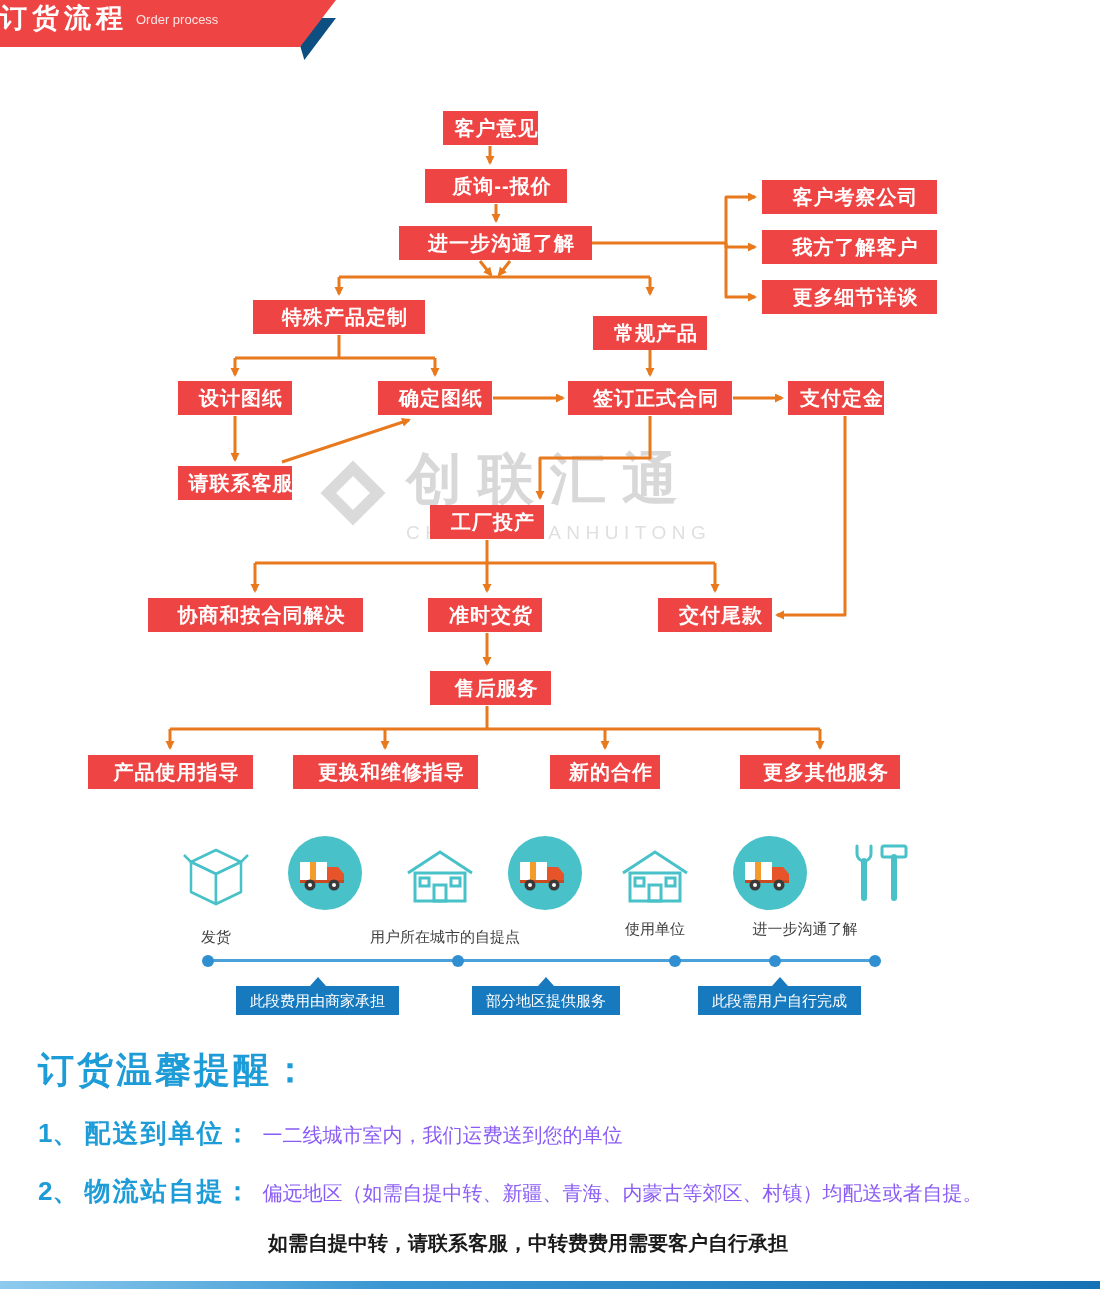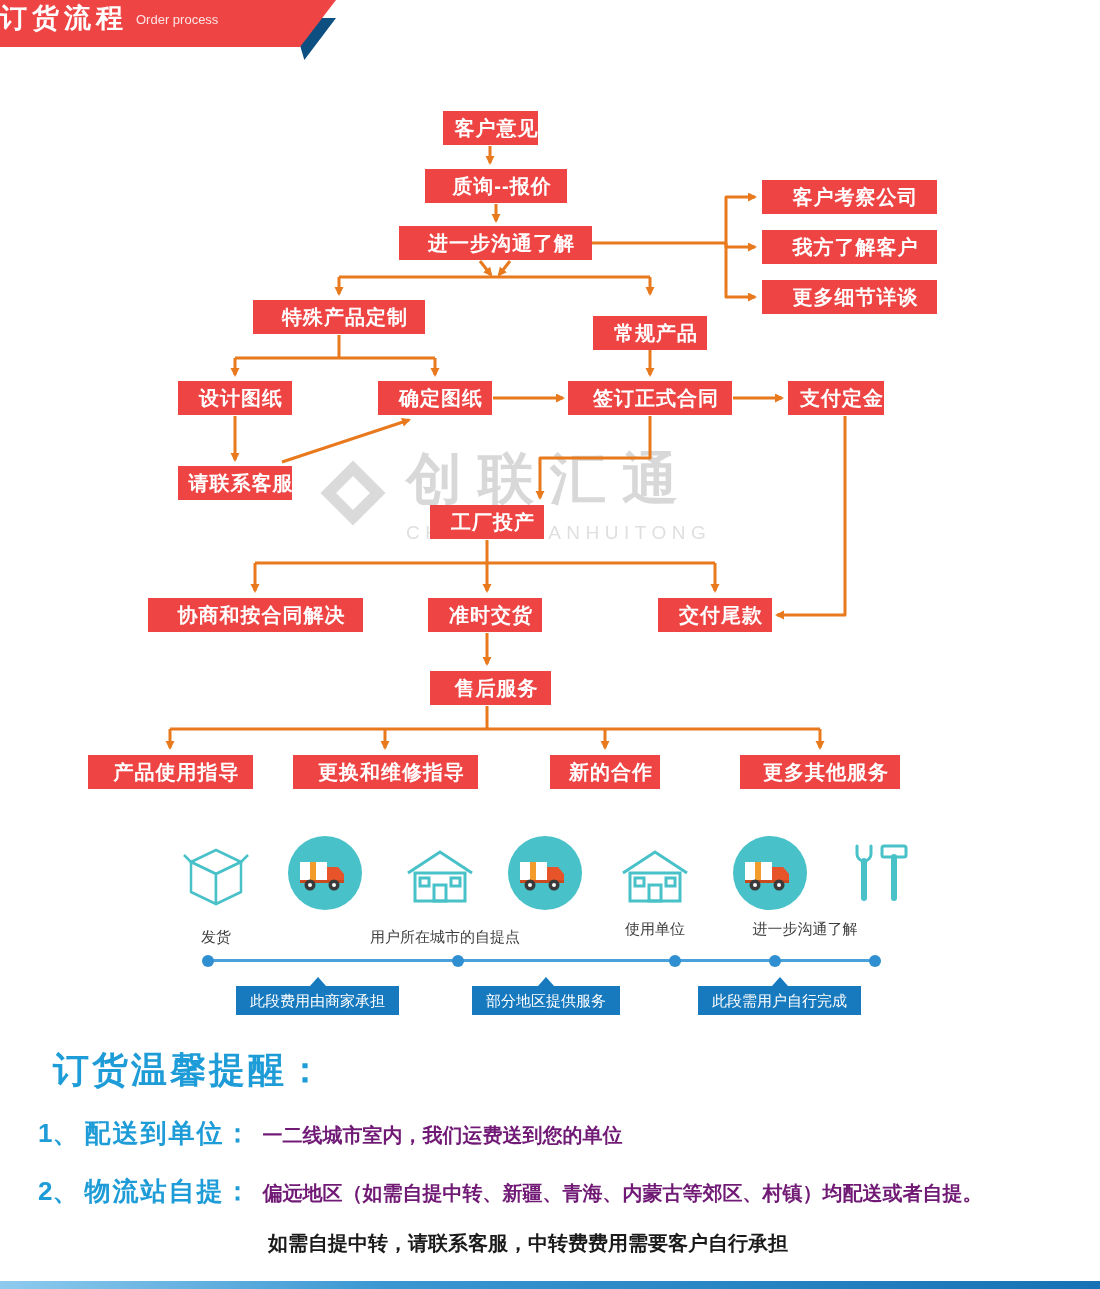--- a/index.html
+++ b/index.html
@@ -32,26 +32,26 @@
 
   .tl-line { position:absolute; left:208px; top:959px; width:667px; height:3px; background:#4aa0d8; }
   .tl-dot { position:absolute; top:955px; width:12px; height:12px; border-radius:50%; background:#2f8fd0; }
 
   .seg { position:absolute; top:986px; height:29px; line-height:29px; background:#1779be; color:#fff;
     font-size:15px; padding:0 14px; z-index:2; }
   .seg-ptr { position:absolute; top:-9px; left:50%; transform:translateX(-8px); width:0; height:0;
     border-left:8px solid transparent; border-right:8px solid transparent; border-bottom:9px solid #1779be; }
 
   
-  .rem-title { position:absolute; left:38px; top:1046px; font-size:36px; font-weight:bold; color:#1e9cd7; letter-spacing:3px;margin-left:15px; }
+  .rem-title { position:absolute; left:38px; top:1046px; font-size:36px; font-weight:bold; color:#1e9cd7; letter-spacing:3px; }
   .rem-row { position:absolute; left:38px; display:flex; align-items:baseline; white-space:nowrap; }
   .rem-num, .rem-label { color:#1e9cd7; font-size:26px; font-weight:bold; }
   .rem-num { margin-right:6px; }
   .rem-label { letter-spacing:2px; margin-right:10px; }
-  .rem-text { color:#701a75; font-size:20px; font-weight:bold; }
+  .rem-text { color:#8b5cf6; font-size:20px; font-weight:normal; }
   .rem-note { position:absolute; left:268px; top:1230px; color:#1a1a1a; font-size:20px; font-weight:bold; white-space:nowrap; }
 
   .bottombar { position:absolute; left:0; top:1281px; width:1100px; height:8px;
     background:linear-gradient(90deg,#8ecbee 0%,#3a97d2 35%,#1672b4 100%); }
 </style>
 </head>
 <body>
 
 <div class="page">
 

